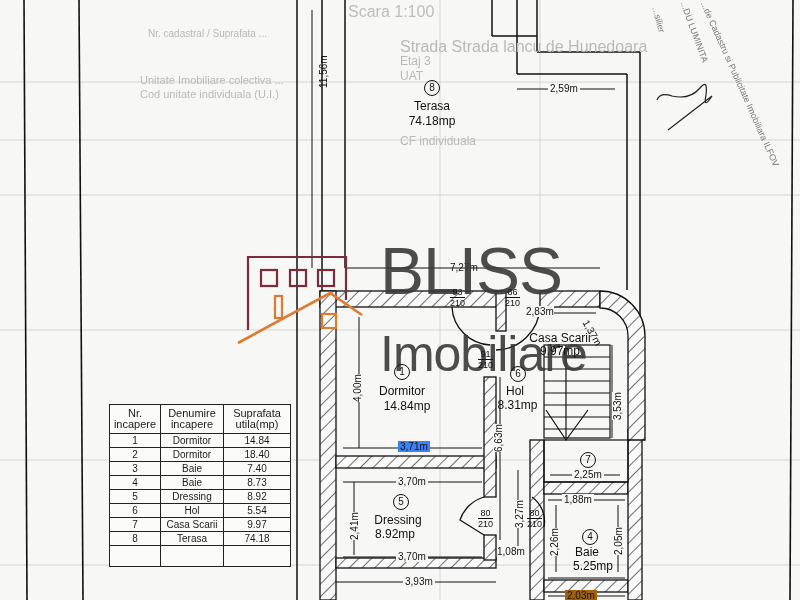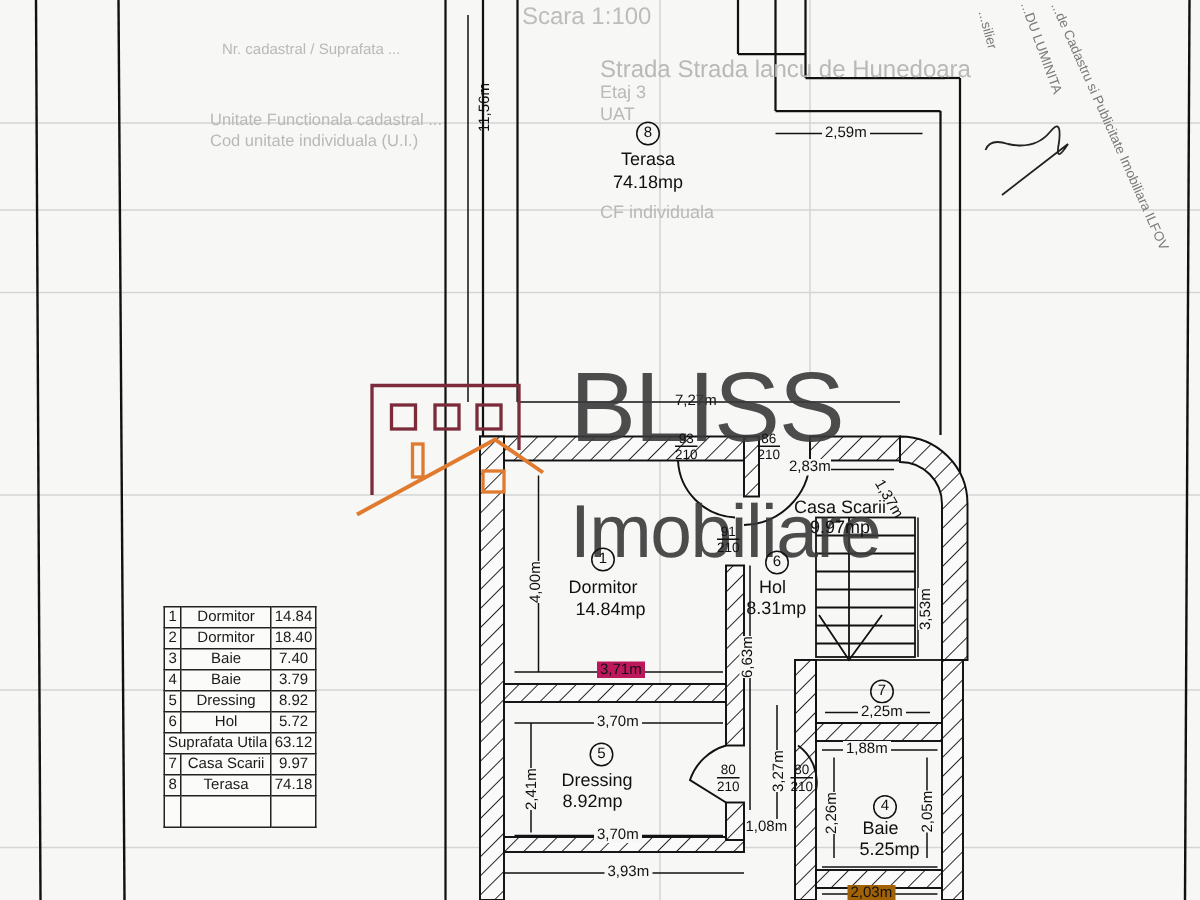--- a/index.html
+++ b/index.html
@@ -149,21 +149,21 @@
     <rect x="290" y="270" width="16" height="16" stroke="#7b2b3a"></rect>
     <rect x="318" y="270" width="16" height="16" stroke="#7b2b3a"></rect>
     <rect x="275" y="296" width="7" height="22" stroke="#e07a2e"></rect>
     <polyline points="238,343 330,293 362,315" stroke="#e07a2e" stroke-width="2.6"></polyline>
     <rect x="322" y="314" width="14" height="14" stroke="#e07a2e"></rect>
   </g>
 </svg>
 
 <div class="lbl faint" style="left:348px;top:3px;font-size:16px;color:#bdbdbd;">Scara 1:100</div>
 <div class="lbl faint" style="left:148px;top:28px;font-size:10px;">Nr. cadastral / Suprafata ...</div>
-<div class="lbl faint" style="left:140px;top:74px;font-size:11px;">Unitate Functionala cadastral ...</div>
+<div class="lbl faint" style="left:140px;top:74px;font-size:11px;">Unitate Imobiliare colectiva ...</div>
 <div class="lbl faint" style="left:140px;top:88px;font-size:11px;">Cod unitate individuala (U.I.)</div>
 <div class="lbl faint" style="left:400px;top:38px;font-size:16px;">Strada Strada lancu de Hunedoara</div>
 <div class="lbl faint" style="left:400px;top:54px;font-size:12px;">Etaj 3</div>
 <div class="lbl faint" style="left:400px;top:69px;font-size:12px;">UAT</div>
 <div class="lbl faint" style="left:400px;top:86px;font-size:12px;margin-top:48px;">CF individuala</div>
 
 <div class="lbl stamp" style="left:708px;top:0px;transform:rotate(66deg);">...de Cadastru si Publicitate Imobiliara ILFOV</div>
 <div class="lbl stamp" style="left:688px;top:0px;transform:rotate(70deg);">...DU LUMINITA</div>
 <div class="lbl stamp" style="left:660px;top:6px;transform:rotate(75deg);">...silier</div>
 
@@ -201,21 +201,21 @@
 <div class="lbl dim vdim" style="left:612px;top:420px;background:#f7f7f5;">3,53m</div>
 <div class="lbl room-name" style="left:520px;top:331px;width:80px;">Casa Scarii</div>
 <div class="lbl room-area" style="left:525px;top:344px;width:70px;">9.97mp</div>
 
 <div class="lbl room-name" style="left:392px;top:364px;width:20px;">
   <span class="circ">1</span>
 </div>
 <div class="lbl room-name" style="left:367px;top:384px;width:70px;">Dormitor</div>
 <div class="lbl room-area" style="left:367px;top:399px;width:80px;">14.84mp</div>
 <div class="lbl dim vdim" style="left:352px;top:402px;background:#f7f7f5;">4,00m</div>
-<div class="lbl dim" style="left:398px;top:441px;background:#be185d;padding:0 2px;">3,71m</div>
+<div class="lbl dim" style="left:398px;top:441px;background:#3b82f6;padding:0 2px;">3,71m</div>
 
 <div class="lbl room-name" style="left:508px;top:366px;width:20px;">
   <span class="circ">6</span>
 </div>
 <div class="lbl room-name" style="left:495px;top:384px;width:40px;">Hol</div>
 <div class="lbl room-area" style="left:490px;top:398px;width:55px;">8.31mp</div>
 <div class="lbl dim vdim" style="left:493px;top:452px;background:#f7f7f5;">6,63m</div>
 
 <div class="lbl room-name" style="left:391px;top:494px;width:20px;">
   <span class="circ">5</span>
@@ -240,53 +240,54 @@
 </div>
 <div class="lbl room-name" style="left:570px;top:545px;width:34px;">Baie</div>
 <div class="lbl room-area" style="left:566px;top:559px;width:54px;">5.25mp</div>
 <div class="lbl dim vdim" style="left:549px;top:556px;background:#f7f7f5;">2,26m</div>
 <div class="lbl dim vdim" style="left:613px;top:555px;background:#f7f7f5;">2,05m</div>
 <div class="lbl dim" style="left:565px;top:604px;background:#fca5a5;padding:0 2px;margin-top:24px;">2,37m</div>
 <div class="lbl dim" style="left:565px;top:590px;background:#a16207;padding:0 2px;">2,03m</div>
 
 <table class="legend">
   <tbody>
+      <tr>
+    <th style="width:46px;">Nr. incapere</th>
+    <th style="width:58px;">Denumire incapere</th>
+    <th style="width:62px;">Suprafata utila(mp)</th>
+  </tr>
   <tr>
     <td>1</td>
     <td>Dormitor</td>
     <td>14.84</td>
   </tr>
   <tr>
     <td>2</td>
     <td>Dormitor</td>
     <td>18.40</td>
   </tr>
   <tr>
     <td>3</td>
     <td>Baie</td>
     <td>7.40</td>
   </tr>
   <tr>
     <td>4</td>
     <td>Baie</td>
-    <td>3.79</td>
+    <td>8.73</td>
   </tr>
   <tr>
     <td>5</td>
     <td>Dressing</td>
     <td>8.92</td>
   </tr>
   <tr>
     <td>6</td>
     <td>Hol</td>
-    <td>5.72</td>
-  </tr>
-  <tr>
-    <td colspan="2">Suprafata Utila</td>
-    <td>63.12</td>
+    <td>5.54</td>
   </tr>
   <tr>
     <td>7</td>
     <td>Casa Scarii</td>
     <td>9.97</td>
   </tr>
   <tr>
     <td>8</td>
     <td>Terasa</td>
     <td>74.18</td>

